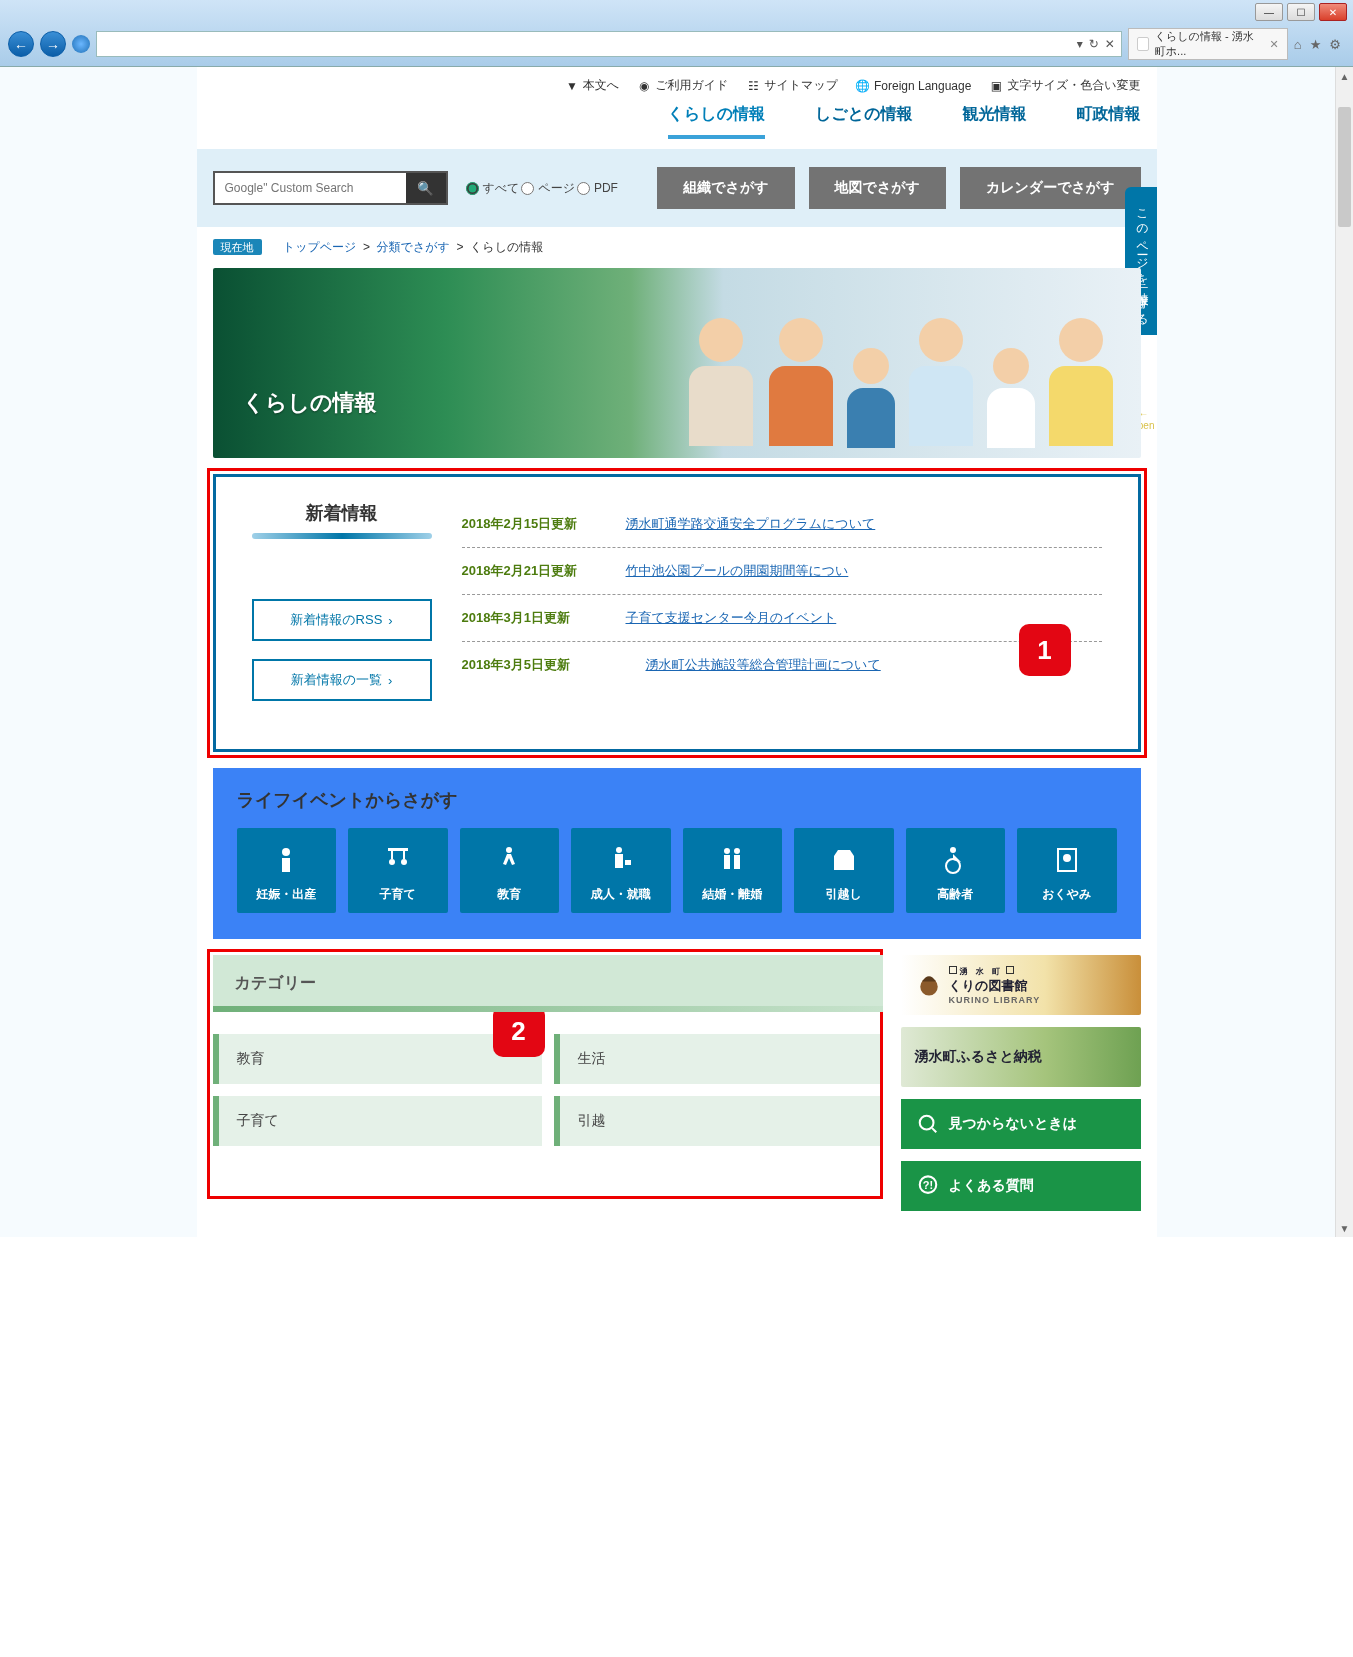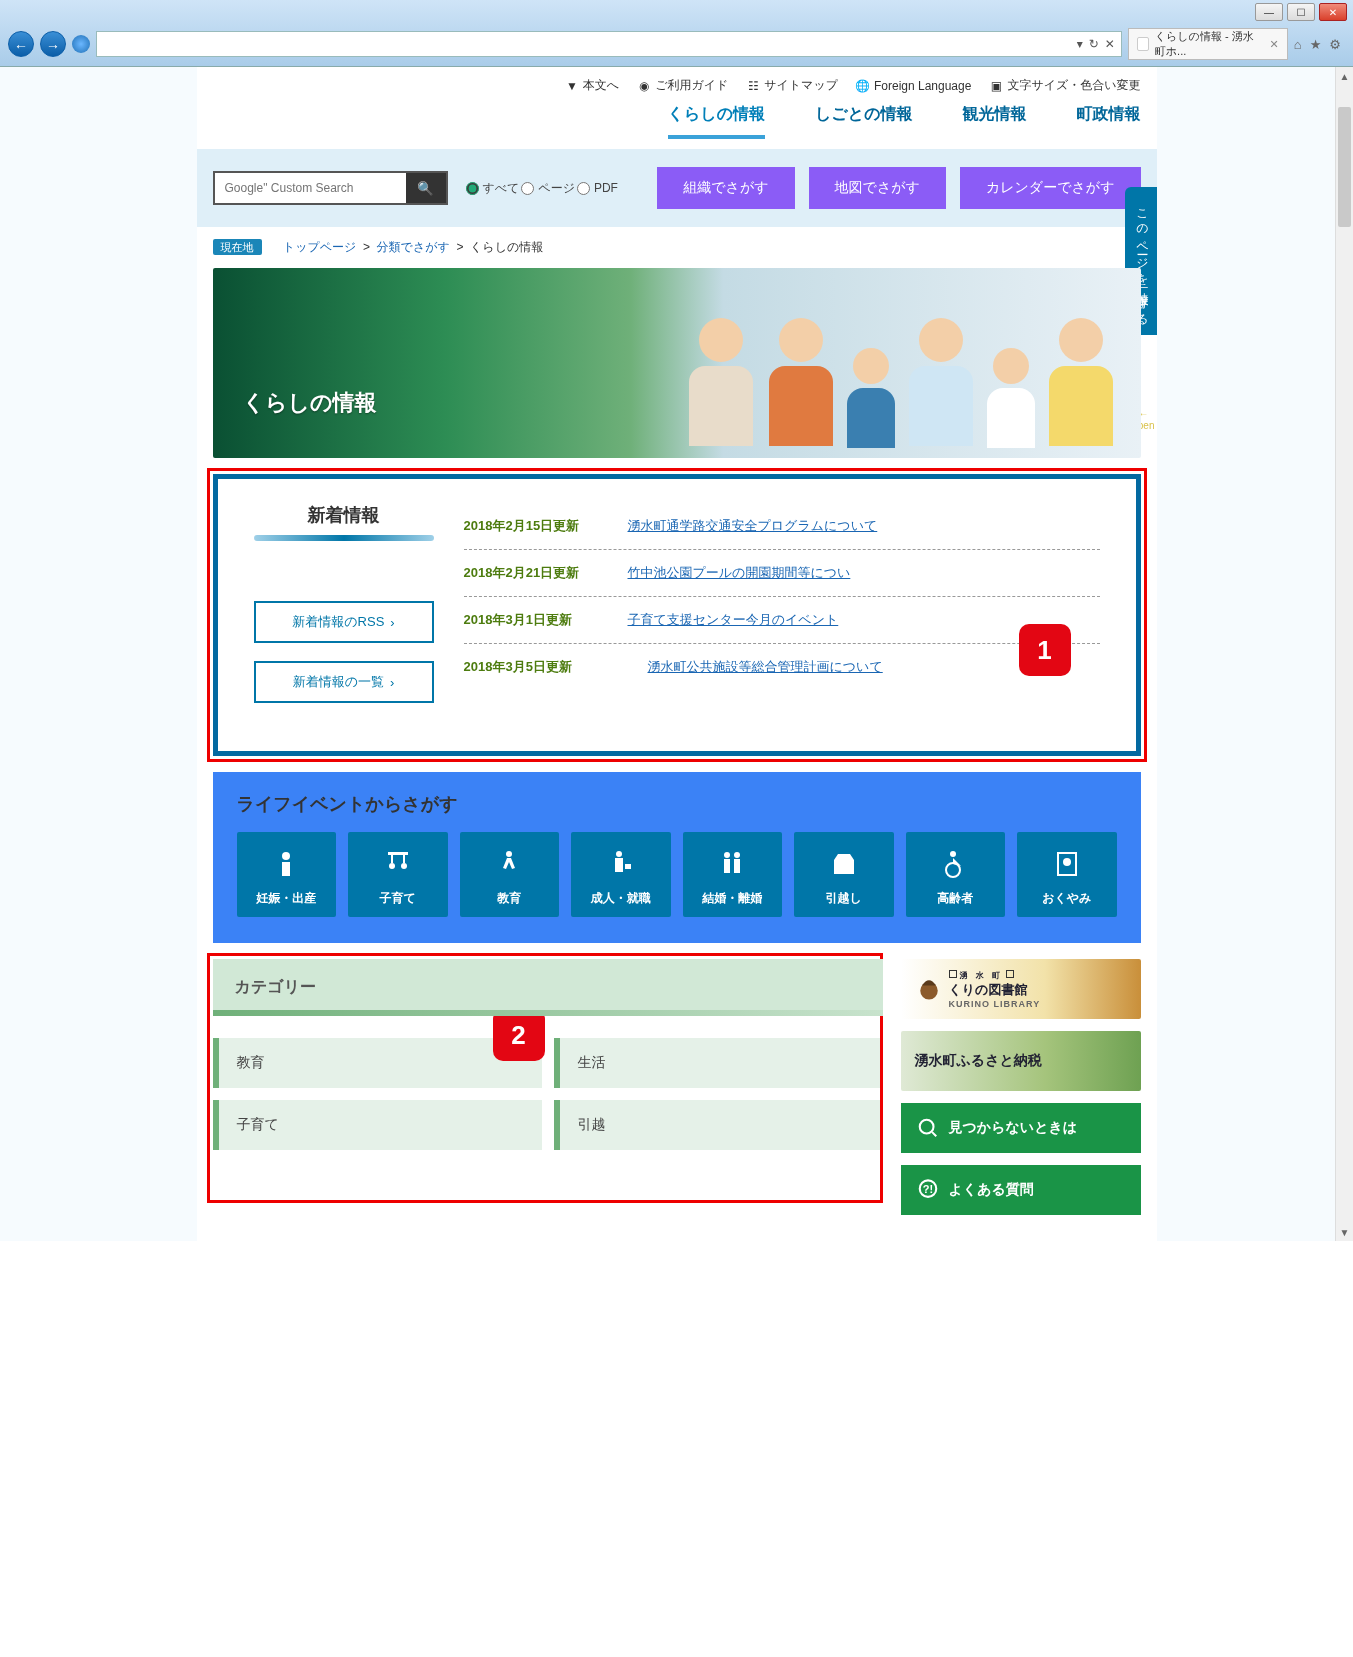--- a/index.html
+++ b/index.html
@@ -44,21 +44,21 @@
 
 
 .search-row { background: #dfeff8; padding: 18px 16px; display: flex; align-items: center; gap: 18px; }
 .search-box { display: flex; border: 2px solid #555; background: #fff; width: 235px; }
 .search-box input { border: none; outline: none; padding: 8px 10px; flex: 1; font-size: 12px; }
 .search-btn { width: 40px; background: #333; color: #fff; display: flex; align-items: center; justify-content: center; border: none; cursor: pointer; }
 .radios { display: flex; gap: 2px; font-size: 12px; color: #444; }
 .radios label { display: flex; align-items: center; gap: 4px; }
 .radios input { accent-color: #2a7; }
 .find-btns { display: flex; gap: 14px; margin-left: auto; }
-.find-btn { background: #8b5cf6; color: #fff; border: none; padding: 12px 26px; font-size: 14px; font-weight: normal; cursor: pointer; }
+.find-btn { background: #737373; color: #fff; border: none; padding: 12px 26px; font-size: 14px; font-weight: bold; cursor: pointer; }
 
 
 .breadcrumb-wrap { padding: 12px 16px; }
 .breadcrumb { font-size: 12px; color: #333; }
 .bc-badge { background: #1a86b8; color: #fff; padding: 2px 8px; border-radius: 2px; font-size: 11px; margin-right: 18px; }
 .breadcrumb a { color: #1a66b3; text-decoration: none; }
 
 
 .hero { margin: 0 16px; height: 190px; background: linear-gradient(90deg, #0a5033 0%, #2d8d54 25%, #6fb079 45%, #c4dbe4 55%, #e9f1f6 100%); position: relative; display: flex; align-items: center; overflow: hidden; border-radius: 2px; }
 .hero-left { position: absolute; left: 30px; bottom: 40px; color: #fff; font-size: 22px; font-weight: bold; text-shadow: 0 1px 2px rgba(0,0,0,.4); }
@@ -67,21 +67,21 @@
 .person .head { width: 44px; height: 44px; border-radius: 50%; background: #f3cfa8; margin: 0 auto; }
 .person .body { width: 64px; height: 80px; border-radius: 16px 16px 0 0; margin: 4px auto 0; }
 .p1 .body{background:#e8dcca;} .p2 .body{background:#e07a40;} .p3{width:60px;height:110px;} .p3 .head{width:36px;height:36px;} .p3 .body{background:#3a7fb0;width:48px;height:60px;} .p4 .body{background:#cfe6f4;} .p5{width:60px;height:110px;} .p5 .head{width:36px;height:36px;} .p5 .body{background:#fff;width:48px;height:60px;} .p6 .body{background:#f4d96b;}
 
 
 .anno-box { position: absolute; border: 3px solid #e00; pointer-events: none; }
 .anno-num { position: absolute; width: 52px; height: 52px; background: #e30613; border-radius: 10px; color: #fff; display: flex; align-items: center; justify-content: center; font-size: 26px; font-weight: bold; }
 
 
 .news-wrap { position: relative; margin: 16px; }
-.news-inner { border: 5px solid #0369a1; padding: 24px 36px 30px; display: flex; gap: 30px; background: #fff; }
+.news-inner { border: 3px solid #0369a1; padding: 24px 36px 30px; display: flex; gap: 30px; background: #fff; }
 .news-left { width: 180px; }
 .news-title { font-size: 18px; font-weight: bold; text-align: center; color: #333; padding-bottom: 8px; }
 .news-title-line { height: 6px; background: linear-gradient(90deg,#9fd0e8,#0076a8,#9fd0e8); border-radius: 3px; margin-bottom: 30px; }
 .news-side-btn { display: flex; align-items: center; justify-content: center; gap: 6px; border: 2px solid #0076a8; color: #0076a8; padding: 10px 8px; font-size: 13px; margin-bottom: 18px; cursor: pointer; }
 .news-list { flex: 1; }
 .news-item { display: flex; gap: 24px; padding: 14px 0; border-bottom: 1px dashed #999; font-size: 13px; }
 .news-date { width: 140px; color: #4d7c0f; font-weight: bold; }
 .news-link { color: #1a66b3; }
 
 

